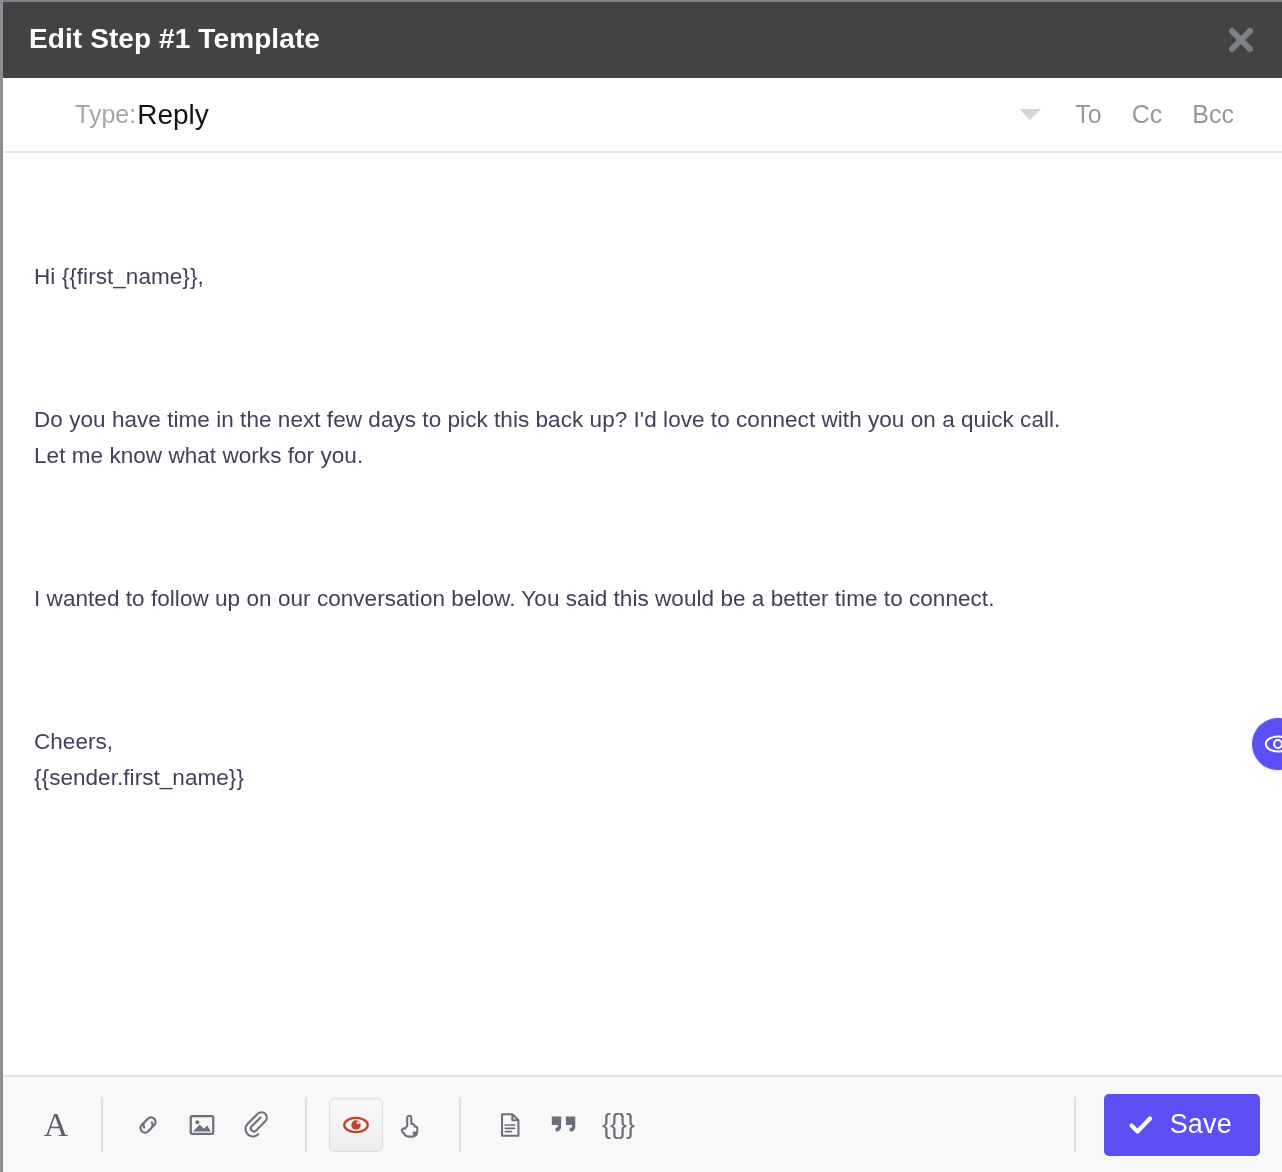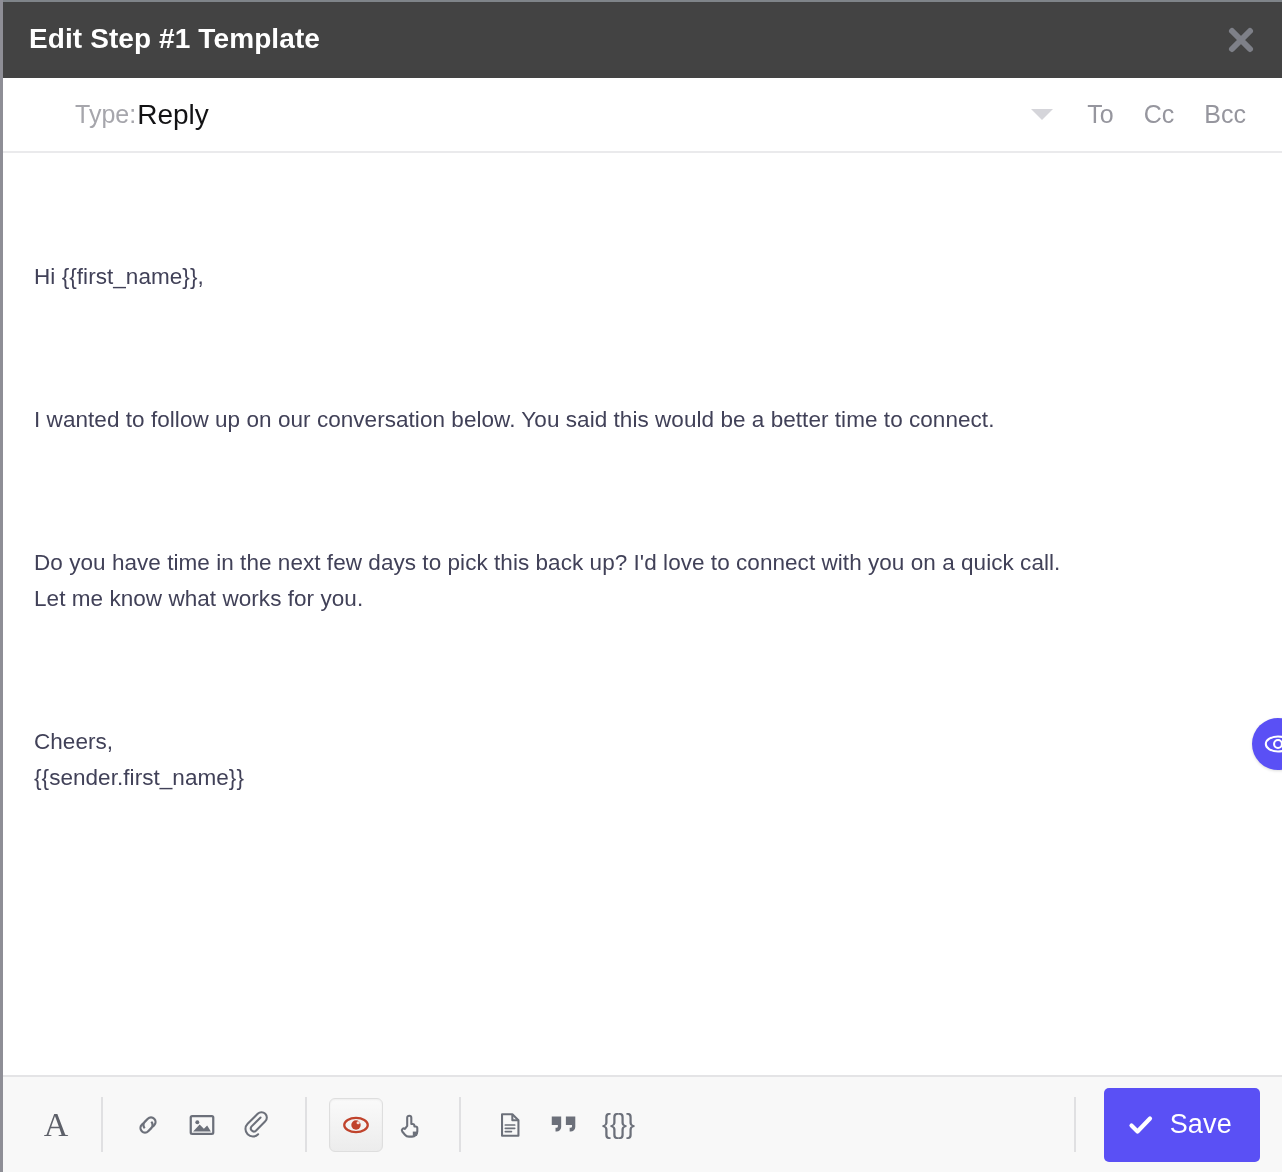--- a/index.html
+++ b/index.html
@@ -61,21 +61,21 @@
 
   
   .meta-row {
     position: relative;
     height: 75px;
     min-height: 75px;
     display: flex;
     align-items: center;
     background: #ffffff;
     border-bottom: 2px solid #eaeaec;
-    padding: 0 36px 0 0;
+    padding: 0 48px 0 0;
   }
   .type-label {
     color: #a6a6ac;
     font-size: 25px;
     margin-left: 72px;
     font-weight: 400;
   }
   .type-value {
     color: #121214;
     font-size: 28px;
@@ -186,21 +186,21 @@
   .spacer { flex: 1 1 auto; }
 
   .save-btn {
     display: flex;
     align-items: center;
     gap: 16px;
     background: #5a50f5;
     color: #ffffff;
     border: none;
     border-radius: 5px;
-    height: 74px;
+    height: 62px;
     padding: 0 28px 0 24px;
     font-size: 27px;
     font-family: "Liberation Sans", sans-serif;
     cursor: pointer;
     letter-spacing: 0.2px;
   }
   .save-btn .check {
     display: inline-block;
     width: 26px;
     height: 26px;
@@ -233,23 +233,23 @@
       <div class="caret-down"></div>
       <span class="recip-link">To</span>
       <span class="recip-link">Cc</span>
       <span class="recip-link">Bcc</span>
     </div>
   </div>
 
   <div class="editor-body">
     <div class="email-text">
       <p class="email-para">Hi {{first_name}},</p>
-      <p class="email-para">I wanted to follow up on our conversation below. You said this would be a better time to connect.</p>
       <p class="email-para">Do you have time in the next few days to pick this back up? I'd love to connect with you on a quick call.
 Let me know what works for you.</p>
+      <p class="email-para">I wanted to follow up on our conversation below. You said this would be a better time to connect.</p>
       <p class="email-para">Cheers,
 {{sender.first_name}}</p>
     </div>
 
     <div class="side-badge">
       <svg width="30" height="30" viewBox="0 0 32 32">
         <ellipse cx="16" cy="16" rx="13" ry="8" fill="none" stroke="#ffffff" stroke-width="2.2"></ellipse>
         <circle cx="16" cy="16" r="4.2" fill="none" stroke="#ffffff" stroke-width="2.2"></circle>
       </svg>
     </div>

